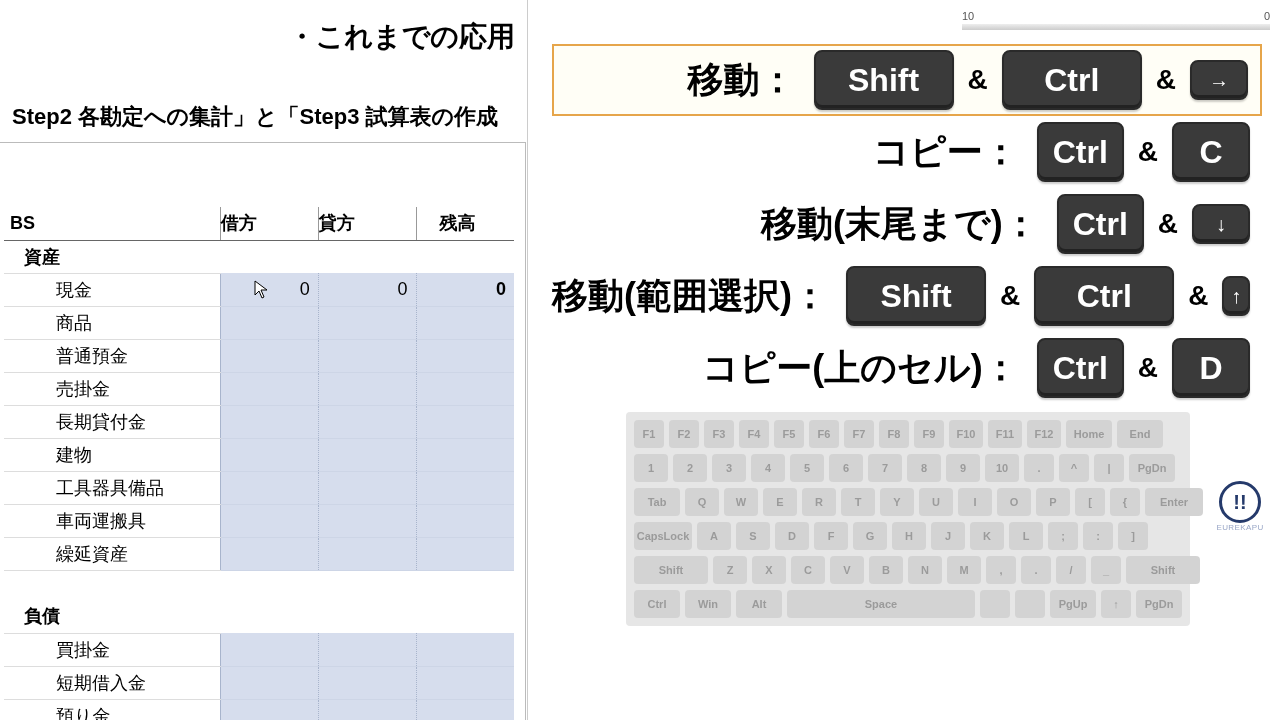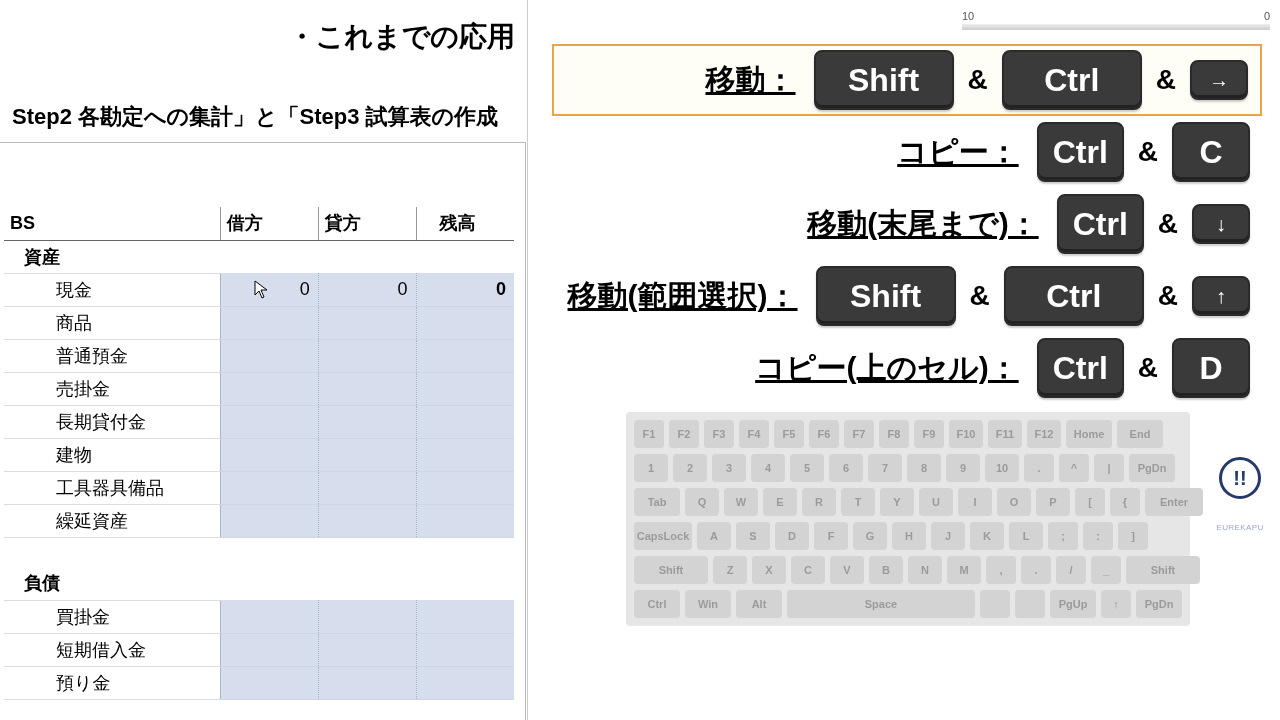--- a/index.html
+++ b/index.html
@@ -27,21 +27,21 @@
     width: 510px; border-collapse: collapse; margin-left: 4px;
     font-size: 18px;
   }
   .bs-table th, .bs-table td {
     height: 33px; vertical-align: middle;
   }
   .bs-table thead th {
     text-align: left; border-bottom: 1px solid #666; font-weight: 700;
   }
   .bs-table thead th.col-name { width: 212px; padding-left: 6px; }
-  .bs-table thead th.col-num { width: 96px; border-left: 1px solid #999; padding-left: 6px; }
+  .bs-table thead th.col-num { width: 96px; border-left: 1px solid #999; }
   .bs-table thead th.col-bal { width: 96px; border-left: 1px solid #999; padding-left: 23px; }
   .sec-row td { font-weight: 700; padding-left: 20px; }
   .item-row td.rn { padding-left: 52px; border-bottom: 1px solid #ddd; }
   .item-row td.num {
     text-align: right; padding-right: 8px;
     background: #d6dded; border-left: 1px dotted #a8b4cc;
     border-bottom: 1px solid #cdd5e6;
   }
   .item-row td.numL {
     text-align: right; padding-right: 8px;
@@ -74,23 +74,22 @@
     position: absolute; left: 4px; top: 44px; width: 710px;
   }
   .sc-row {
     display: flex; align-items: center; justify-content: flex-end;
     height: 72px; gap: 14px; padding-right: 12px;
   }
   .sc-row.highlight {
     border: 2px solid #e6a54a; background: #fffef6;
   }
   .sc-label {
-    font-size: 30px; font-weight: 800; white-space: nowrap;
+    font-size: 36px; font-weight: 800; white-space: nowrap;
     margin-right: 4px;
-    text-decoration: underline;
   }
   .amp { font-size: 28px; font-weight: 700; }
   .key {
     display: inline-flex; align-items: center; justify-content: center;
     background: #3a3a3a; color: #fff; font-weight: 700;
     border-radius: 8px; border: 2px solid #2a2a2a;
     box-shadow: inset 0 -3px 0 rgba(0,0,0,.4), 0 2px 2px rgba(0,0,0,.2);
   }
   .key.big { min-width: 140px; height: 60px; font-size: 32px; padding: 0 20px; }
   .key.med { min-width: 78px; height: 60px; font-size: 32px; padding: 0 14px; }
@@ -115,21 +114,21 @@
   
   .logo {
     position: absolute; right: 16px; bottom: 16px;
     width: 48px; text-align: center;
   }
   .logo-circle {
     width: 42px; height: 42px; border: 3px solid #253a6b; border-radius: 50%;
     display: flex; align-items: center; justify-content: center; margin: 0 auto;
     color: #253a6b; font-weight: 900; font-size: 20px;
   }
-  .logo-text { font-size: 8px; color: #9aa7c7; letter-spacing: .4px; margin-top: 24px; }
+  .logo-text { font-size: 8px; color: #9aa7c7; letter-spacing: .4px; }
 </style>
 </head>
 <body>
 
 <div class="left-pane">
   <div class="title-row">・これまでの応用</div>
   <div class="subtitle-row">Step2 各勘定への集計」と「Step3 試算表の作成</div>
   <div class="inner-frame">
     <table class="bs-table">
       <thead>
@@ -180,20 +179,26 @@
             <td class="num"></td>
             <td class="bal"></td>
           </tr>
           <tr class="item-row">
             <td class="rn">工具器具備品</td>
             <td class="numL"></td>
             <td class="num"></td>
             <td class="bal"></td>
           </tr>
           <tr class="item-row">
+            <td class="rn">車両運搬具</td>
+            <td class="numL"></td>
+            <td class="num"></td>
+            <td class="bal"></td>
+          </tr>
+          <tr class="item-row">
             <td class="rn">繰延資産</td>
             <td class="numL"></td>
             <td class="num"></td>
             <td class="bal"></td>
           </tr>
           <tr class="gap-row">
             <td colspan="4"></td>
           </tr>
           <tr class="sec-row">
             <td colspan="4">負債</td>

